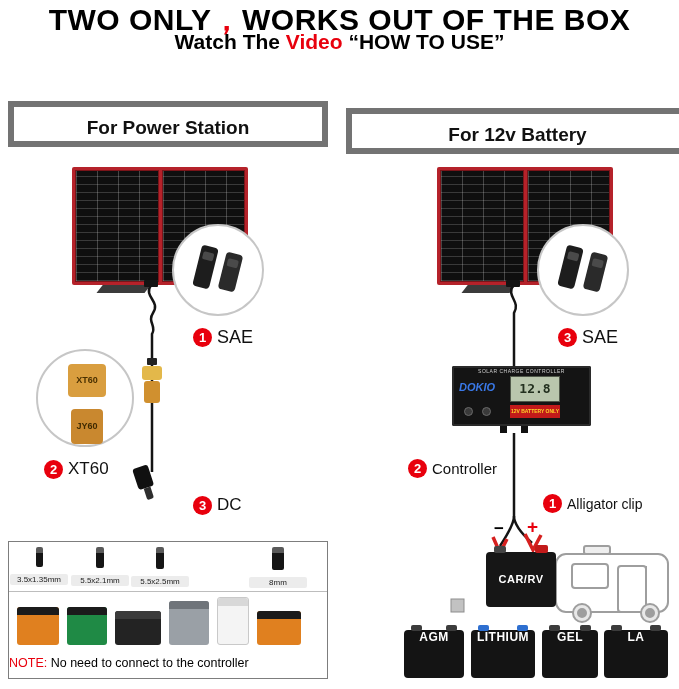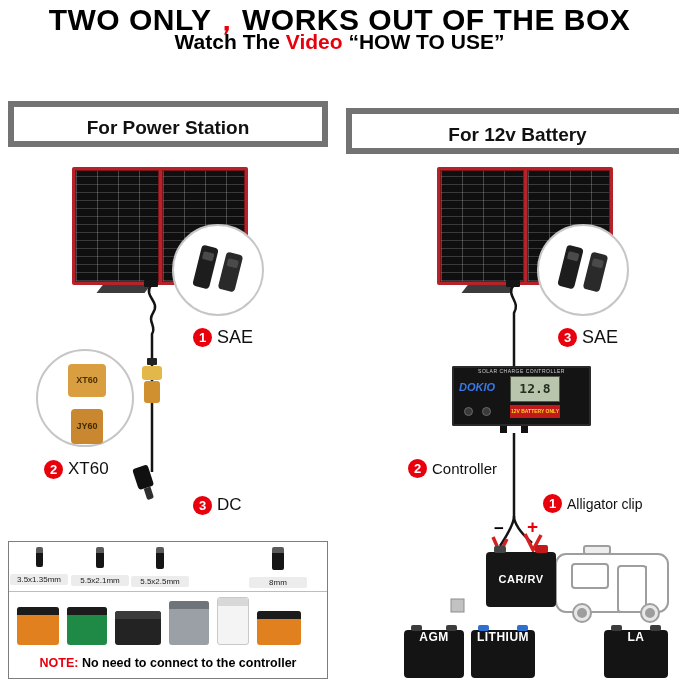--- a/index.html
+++ b/index.html
@@ -55,21 +55,21 @@
 
   
   #adapter-box{position:absolute;left:8px;top:541px;width:320px;height:138px;border:1px solid #7d7d7d;z-index:2}
   .tipwrap{position:absolute;top:5px;width:58px;text-align:center}
   .tipicon{display:inline-block;border-radius:2px;background:linear-gradient(#5a5a5a 0 6px,#151515 6px)}
   .tiplabel{display:block;margin-top:3px;font-size:8px;color:#222;background:#ececec;border-radius:2px;padding:1px 4px}
   #adapter-divider{position:absolute;left:0;right:0;top:49px;border-top:1px solid #bdbdbd}
   #devices{position:absolute;left:0;right:0;top:50px;height:58px}
   .dev{position:absolute;bottom:5px;border-radius:3px}
   .dev .band{height:8px;background:#1b1b1b;border-radius:3px 3px 0 0}
-  #note{position:absolute;left:0;right:0;top:114px;text-align:center;font-size:12.5px;font-weight:bold;color:#000}
+  #note{position:absolute;left:0;right:0;top:114px;text-align:left;font-size:12.5px;font-weight:normal;color:#000}
   #note .r{color:#e8000d}
 
   
   #controller{position:absolute;left:452px;top:366px;width:139px;height:60px;background:#141414;border-radius:2px;z-index:3;box-shadow:inset 0 0 0 2px #2a2a2a}
   #ctl-top{position:absolute;left:0;right:0;top:2px;text-align:center;font-size:5px;color:#cfcfcf;letter-spacing:.5px}
   #ctl-brand{position:absolute;left:7px;top:15px;font-size:11px;font-weight:bold;font-style:italic;color:#3a79e8}
   #ctl-lcd{position:absolute;left:58px;top:10px;width:50px;height:26px;background:#b9c6ad;border:1px solid #50584a;font-family:"DejaVu Sans Mono",monospace;font-size:13px;font-weight:bold;color:#23301f;text-align:center;line-height:24px}
   #ctl-strip{position:absolute;left:58px;top:39px;width:50px;height:13px;background:#c21a1a;color:#ffd42a;font-size:5px;font-weight:bold;text-align:center;line-height:13px}
   .ctl-btn{position:absolute;width:9px;height:9px;border-radius:50%;background:#3a3a3a;border:1px solid #6a6a6a;top:41px}
   #ctl-btn1{left:12px}#ctl-btn2{left:30px}
@@ -221,20 +221,25 @@
   <div class="batt" id="batt-0">
     <div class="t1"></div>
       <div class="t2"></div>
     <div class="lbl">AGM</div>
   </div>
   <div class="batt" id="batt-1">
     <div class="t1"></div>
       <div class="t2"></div>
     <div class="lbl">LITHIUM</div>
   </div>
+  <div class="batt" id="batt-2">
+    <div class="t1"></div>
+      <div class="t2"></div>
+    <div class="lbl">GEL</div>
+  </div>
   <div class="batt" id="batt-3">
     <div class="t1"></div>
       <div class="t2"></div>
     <div class="lbl">LA</div>
   </div>
 
   <div id="adapter-box">
     <div class="tipwrap" style="left:1px">
       <span class="tipicon" style="width:7px;height:20px"></span>
       <span class="tiplabel">3.5x1.35mm</span>

